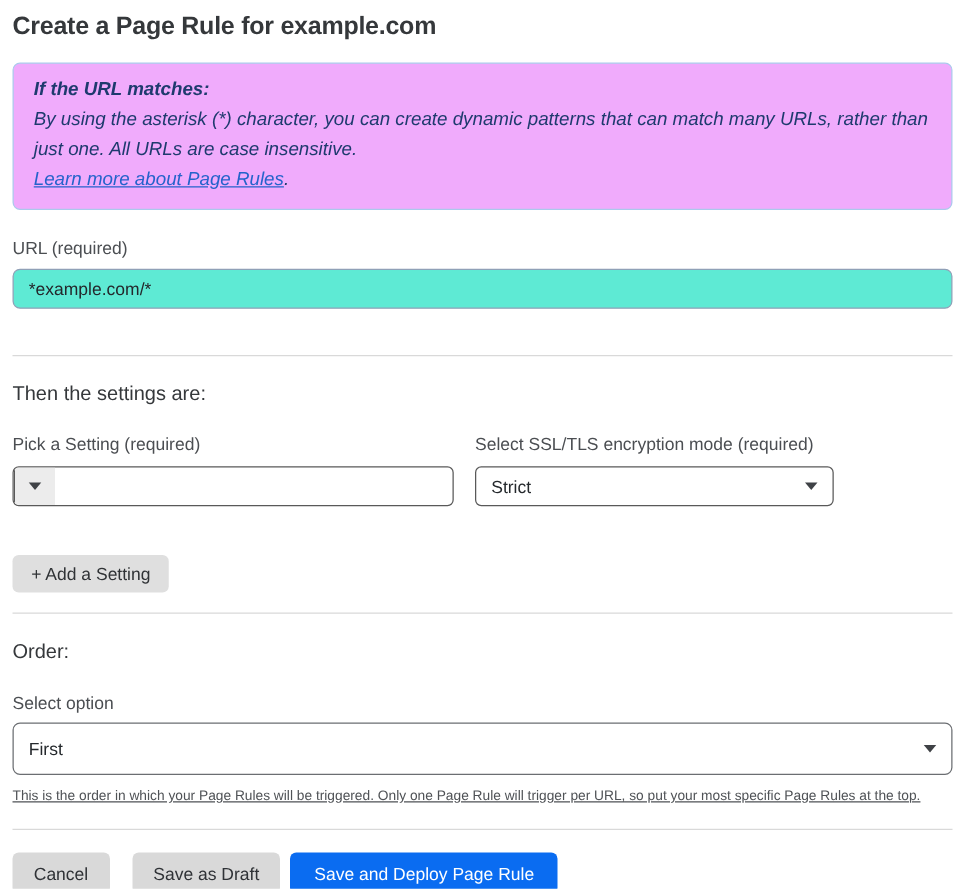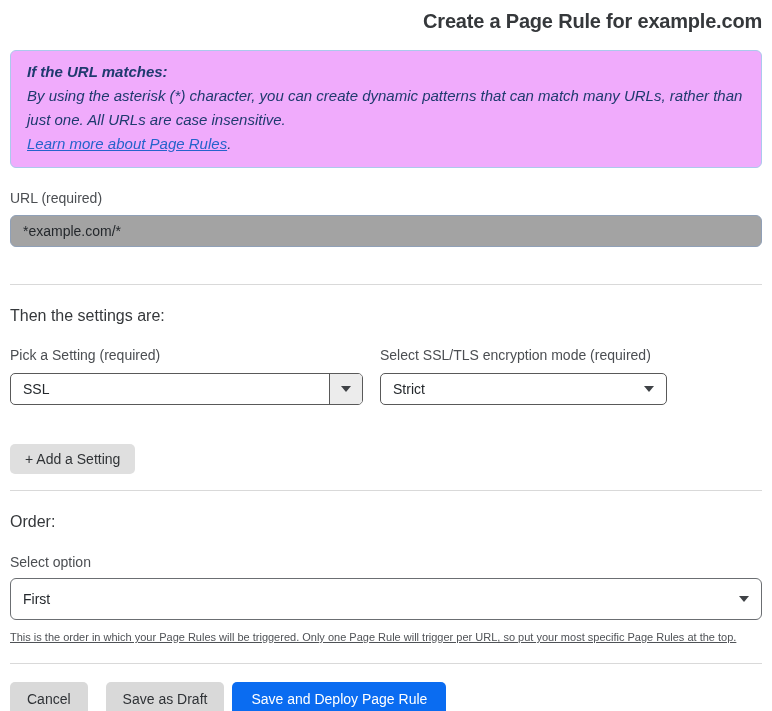--- a/index.html
+++ b/index.html
@@ -8,21 +8,20 @@
     width: 772px; height: 711px;
     font-family: "Liberation Sans", "DejaVu Sans", sans-serif;
     color: #36393d;
     overflow: hidden;
   }
   .container { padding: 8px 10px 0 10px; }
 
   .page-title {
     font-size: 20px; font-weight: 700; color: #35383b; letter-spacing: -0.2px;
     line-height: 26px;
-    text-align: right;
   }
 
   .info-box {
     margin-top: 16px;
     background: #f0abfc;
     border: 1px solid #abc9ec;
     border-radius: 6px;
     padding: 9px 16px 11px 16px;
     color: #1e3a6e;
     font-size: 15px;
@@ -38,21 +37,21 @@
     display: block;
     margin-top: 21px;
     font-size: 14px;
     color: #4b4e52;
     line-height: 19px;
   }
 
   .url-input {
     margin-top: 7px;
     width: 752px; height: 32px;
-    background: #a3a3a3;
+    background: #5eead4;
     border: 1px solid #90a0b7;
     border-radius: 6px;
     padding: 0 12px;
     font-size: 14px;
     color: #24282c;
     font-family: inherit;
     outline: none;
     display: block;
   }
 
@@ -177,21 +176,20 @@
   <input class="url-input" type="text" value="*example.com/*" style="">
 
   <hr class="divider divider-1">
 
   <h2 class="section-heading">Then the settings are:</h2>
 
   <div class="settings-row">
     <div class="col-setting">
       <label class="col-label">Pick a Setting (required)</label>
       <div class="dropdown">
-        <span class="dd-text">SSL</span>
         <span class="dd-caret-seg">
           <span class="caret"></span>
         </span>
       </div>
     </div>
     <div class="col-mode">
       <label class="col-label">Select SSL/TLS encryption mode (required)</label>
       <div class="dropdown">
         <span class="dd-text">Strict</span>
         <span class="dd-caret-plain">

